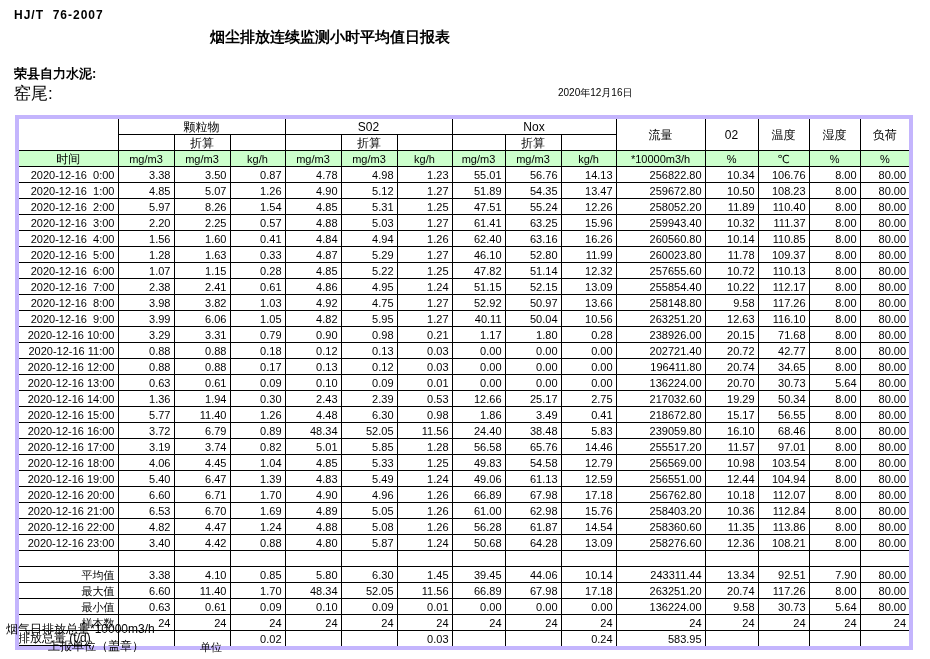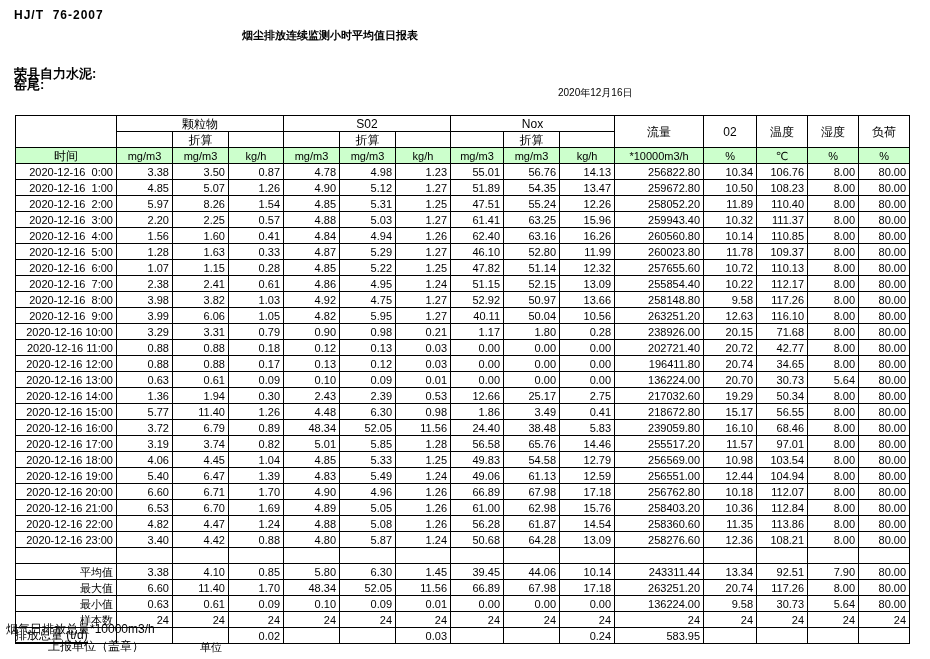--- a/index.html
+++ b/index.html
@@ -3,29 +3,29 @@
 <meta charset="utf-8">
 <style>
   html,body{margin:0;padding:0;}
   body{
     width:930px;height:659px;background:#ffffff;color:#000;
     font-family:"Liberation Sans","DejaVu Sans",sans-serif;
     position:relative;overflow:hidden;font-size:11px;
   }
   .abs{position:absolute;white-space:pre;}
   .doc-code{left:14px;top:8px;font-weight:bold;font-size:12px;letter-spacing:1px;}
-  .title{left:0;top:28px;width:660px;text-align:center;font-weight:bold;font-size:11px;}
+  .title{left:0;top:28px;width:660px;text-align:center;font-weight:bold;font-size:15px;}
   .company{left:14px;top:65px;font-weight:bold;font-size:13px;}
-  .site{left:14px;top:76px;font-weight:bold;font-size:13px;}
+  .site{left:14px;top:82px;font-weight:normal;font-size:17px;}
   .date{left:558px;top:86px;font-size:10px;}
 
   table.report{
     position:absolute;left:15px;top:115px;width:894px;
     border-collapse:collapse;table-layout:fixed;
-    border:1px solid #c4b5fd;
+    border:4px solid #c4b5fd;
   }
   table.report td{
     border:1px solid #000;height:15px;line-height:14px;
     padding:0 3px;overflow:hidden;white-space:pre;font-size:11px;
   }
   tr.h1 td, tr.h2 td{text-align:center;font-size:12px;padding:0;}
   tr.h3 td{background:#ccffcc;text-align:center;font-size:11px;padding:0;}
   tr.h3 td.time-head{font-size:12px;}
   td.c-time{text-align:right;padding-right:4px;}
   td.c-num{text-align:right;padding-right:4px;}

